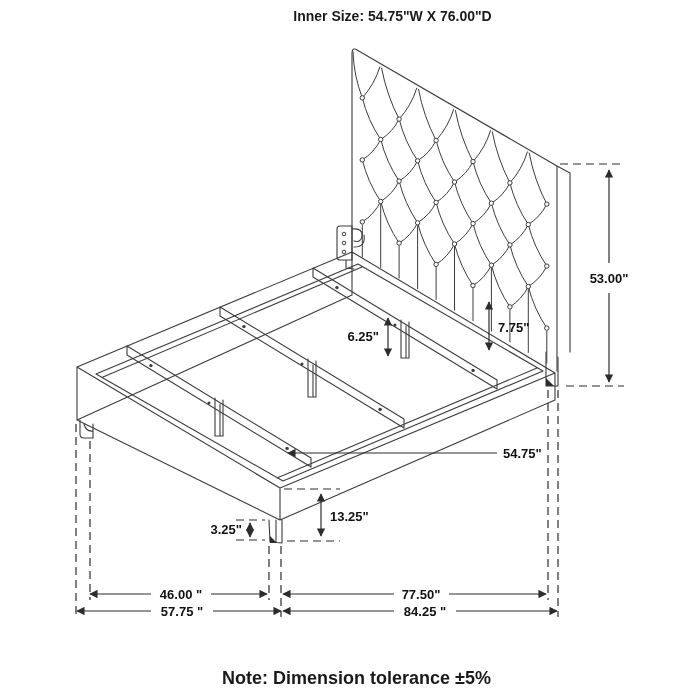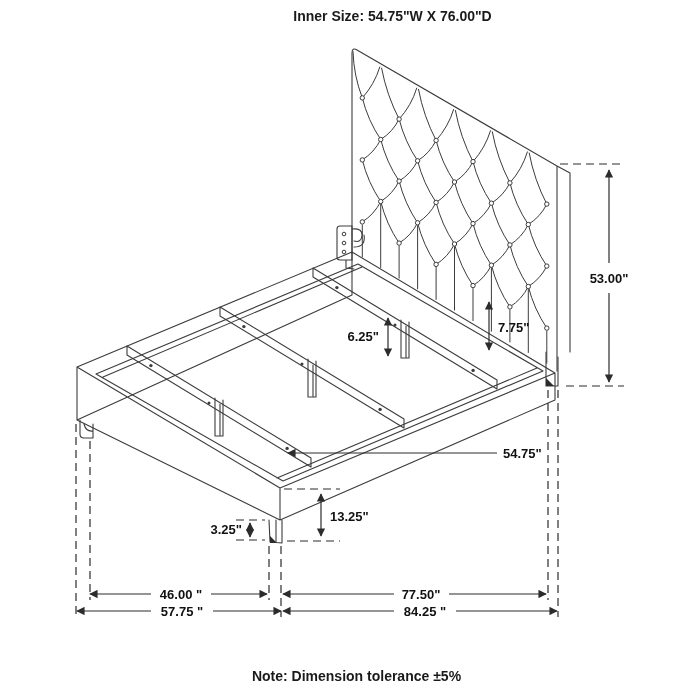--- a/index.html
+++ b/index.html
@@ -1,21 +1,21 @@
 <!DOCTYPE html>
 <html><head>
 <meta charset="utf-8">
 <style>
   html,body{margin:0;padding:0;background:#ffffff;}
   body{width:700px;height:700px;overflow:hidden;position:relative;
        font-family:"Liberation Sans", sans-serif;}
   .title{position:absolute;top:8px;left:0;right:0;text-align:center;
          padding-left:85px;font-size:14px;font-weight:bold;color:#1a1a1a;}
   .note{position:absolute;top:668px;left:0;right:0;text-align:center;
-        padding-left:13px;font-size:14px;font-weight:bold;color:#1a1a1a;}
+        padding-left:13px;font-size:18px;font-weight:bold;color:#1a1a1a;}
   svg{position:absolute;top:0;left:0;}
   .ln{fill:none;stroke:#3c3c3c;stroke-width:1.1;stroke-linecap:round;stroke-linejoin:round;}
   .thin{stroke-width:1;}
   .btn{fill:#ffffff;stroke:#3c3c3c;stroke-width:1;}
   .dot{fill:#3c3c3c;stroke:none;}
   .fillw{fill:#2c2c2c;stroke:none;}
   .dim{fill:none;stroke:#2c2c2c;stroke-width:1.2;}
   .dsh{stroke-dasharray:8 5;}
   .as{marker-start:url(#ah);}
   .ae{marker-end:url(#ah);}

